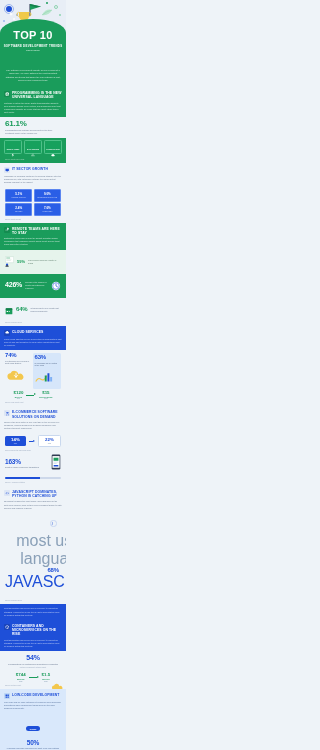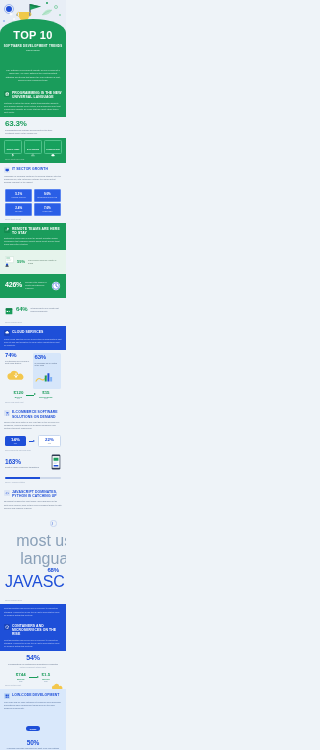--- a/index.html
+++ b/index.html
@@ -170,21 +170,21 @@
         <svg viewBox="0 0 24 24">
             <path d="M12 2a10 10 0 100 20 10 10 0 000-20zm0 2c1.6 0 3 2.4 3.6 5H8.4C9 6.4 10.4 4 12 4zM4.3 11h3.4a19 19 0 000 2H4.3a8 8 0 010-2zm5.4 0h4.6a17 17 0 010 2H9.7a17 17 0 010-2zm6.6 0h3.4a8 8 0 010 2h-3.4a19 19 0 000-2zM8.4 15h7.2C15 17.6 13.6 20 12 20s-3-2.4-3.6-5z"></path>
           </svg>
       </div>
       <div class="sec-tt">PROGRAMMING IS THE NEW UNIVERSAL LANGUAGE</div>
     </div>
     <div class="sec-desc">Software is eating the world. Digital transformation budgets keep growing across every vertical, and businesses now treat engineering capacity as a core strategic asset rather than a cost centre.</div>
   </div>
 
   <div class="t-light pad">
-    <div class="big" style="font-size:8px;color:#1a9c5b;">63.3%</div>
+    <div class="big" style="font-size:8px;color:#1a9c5b;">61.1%</div>
     <div class="cap" style="color:#6b7a92;margin-top:1.2px;">of organisations say software development is a top-three investment priority for the coming year</div>
   </div>
 
   <div class="t-green">
     <div class="cards">
       <div class="card">
         <div class="ci">
           <svg viewBox="0 0 24 24" width="4" height="4">
               <path fill="#fff" d="M13 2L4 14h6l-1 8 9-12h-6z"></path>
             </svg>

